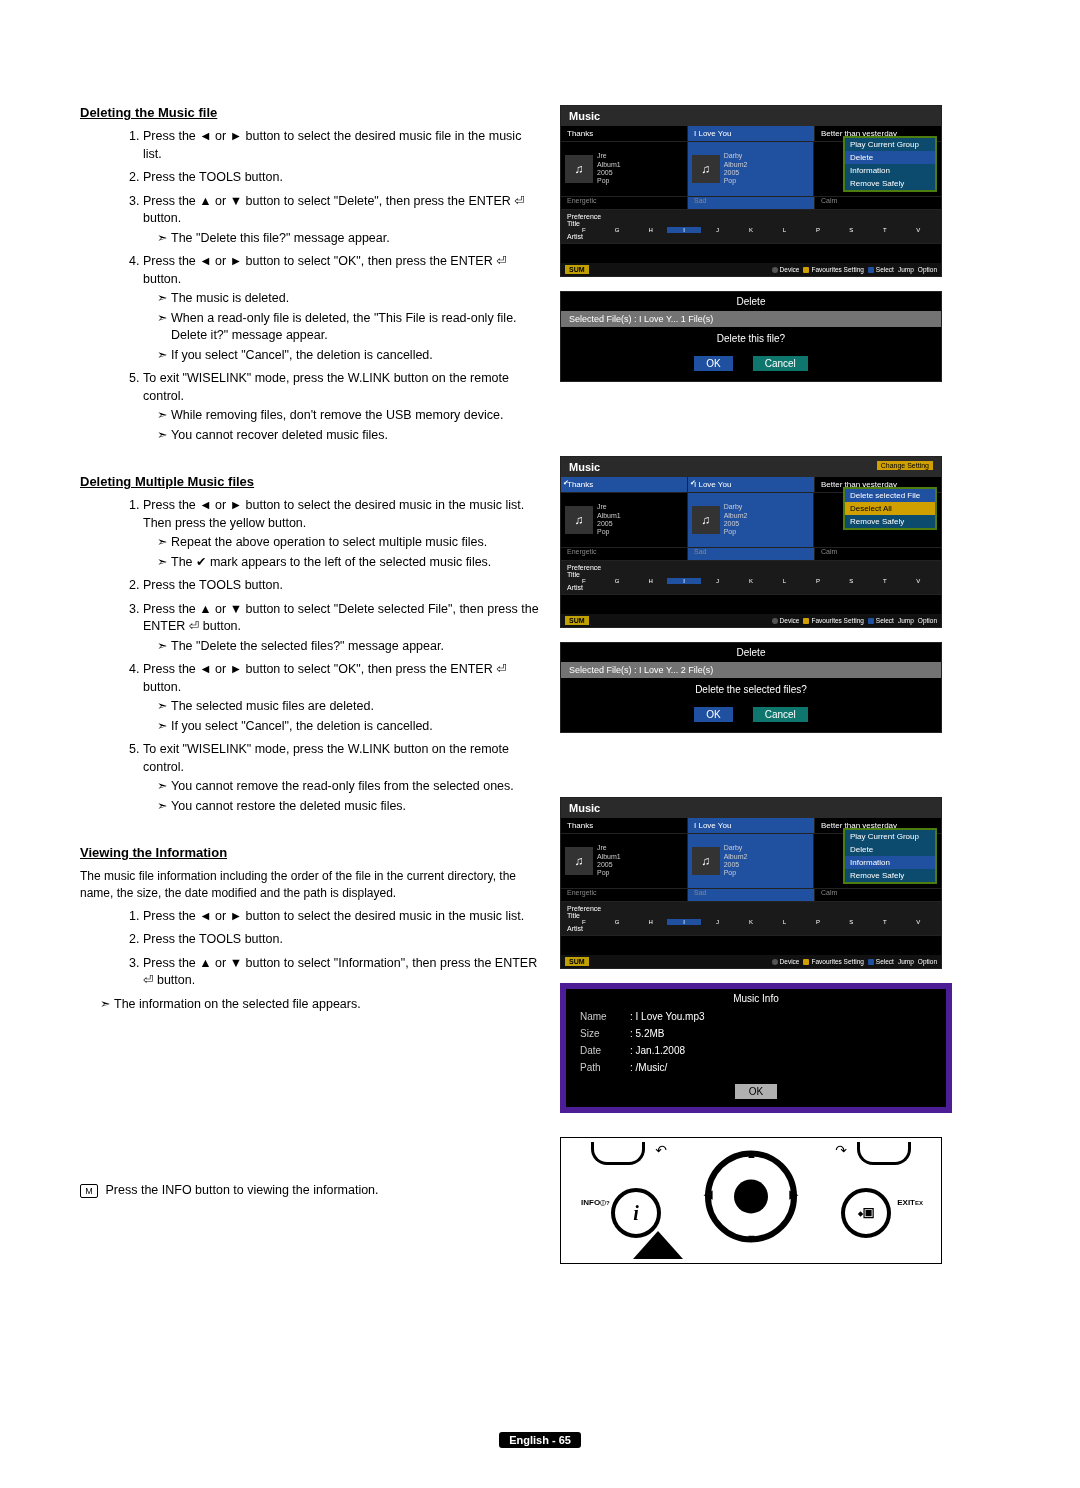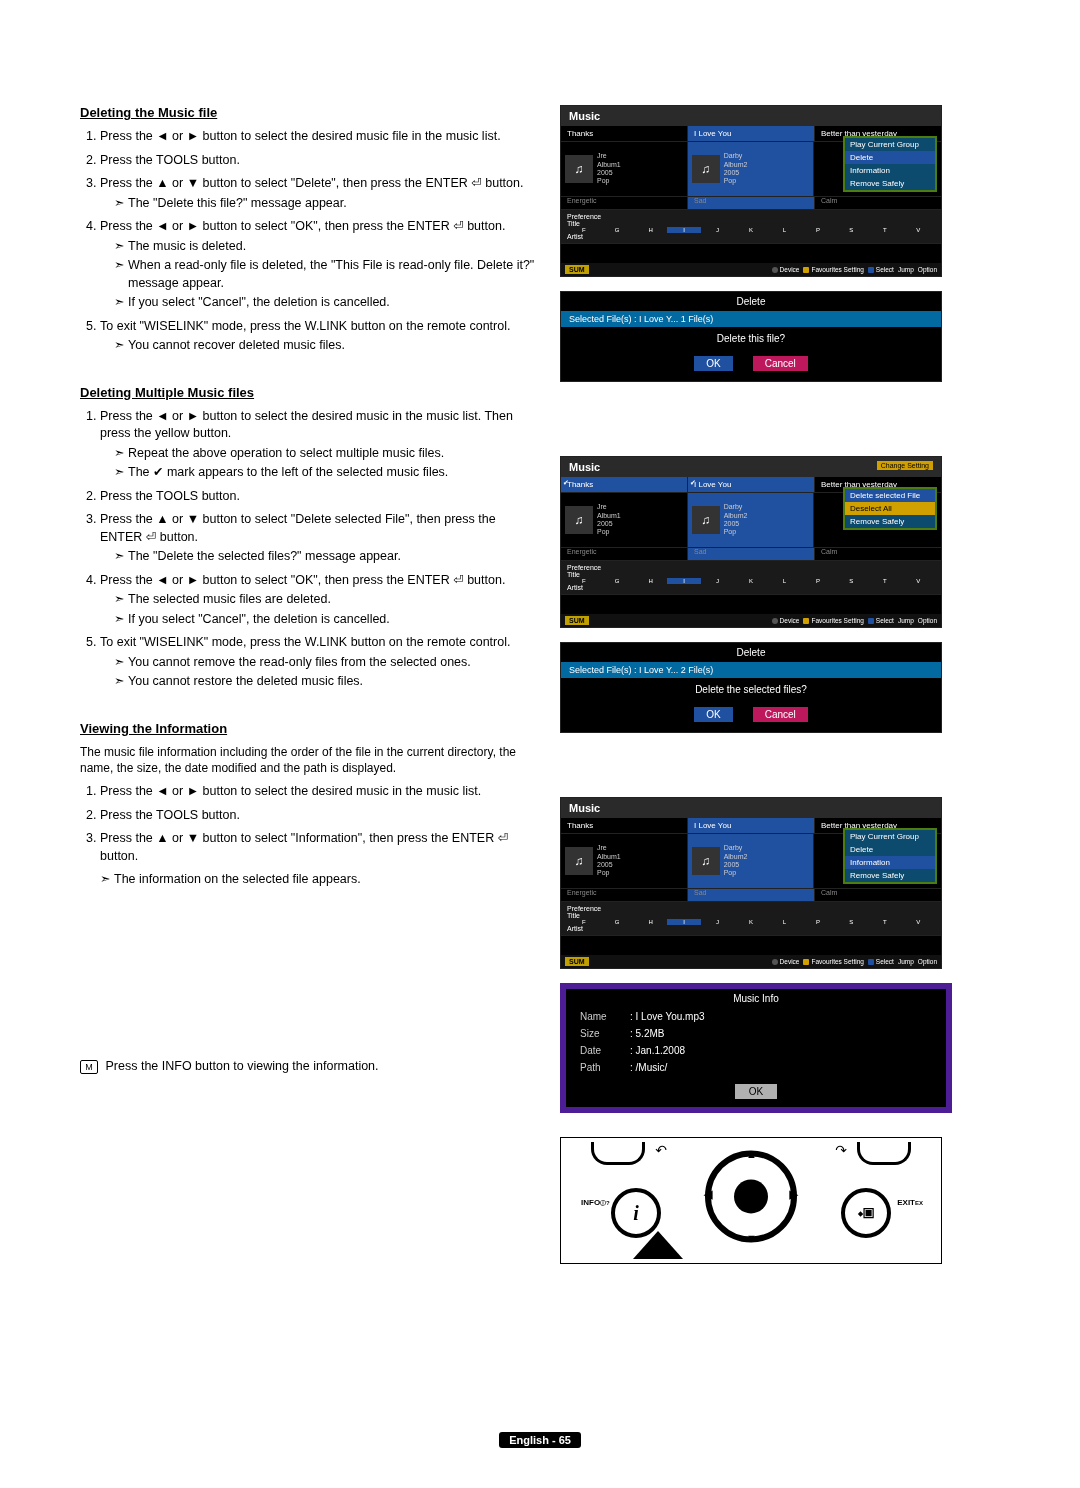--- a/index.html
+++ b/index.html
@@ -42,21 +42,21 @@
     text-decoration: underline;
     font-size: 13px;
     margin-bottom: 8px;
   }
   ol {
     padding-left: 20px;
     margin: 0;
     font-size: 12.5px;
     line-height: 1.4;
   }
-  ol li { margin-bottom: 6px; }
+  ol li { margin-bottom: 6px; margin-left: 43px; }
   .note {
     font-size: 12.5px;
     margin: 2px 0 2px 14px;
     position: relative;
     padding-left: 14px;
     line-height: 1.4;
   }
   .note::before {
     content: "➣";
     position: absolute;
@@ -193,37 +193,37 @@
     width: 380px;
     font-size: 10px;
     border: 1px solid #222;
   }
   .ui-dialog .dlg-title {
     text-align: center;
     padding: 4px;
     font-size: 10px;
   }
   .ui-dialog .dlg-sel {
-    background: #0369a1;
+    background: #737373;
     padding: 3px 8px;
     font-size: 9px;
   }
   .ui-dialog .dlg-q {
     text-align: center;
     padding: 6px;
     font-size: 10px;
   }
   .ui-dialog .dlg-btns {
     display: flex;
     justify-content: center;
     gap: 20px;
     padding: 6px 0 10px 0;
   }
   .ui-dialog .dlg-btn {
-    background: #be185d;
+    background: #0f766e;
     padding: 2px 12px;
     font-size: 10px;
   }
   .ui-dialog .dlg-btn.active { background: #2050a0; }
   
   .info-dialog { background:#000; color:#fff; width:380px; border:6px solid #4c1d95; font-size:10px; }
   .info-dialog .info-title { text-align:center; padding:4px; }
   .info-dialog .kv { display:flex; padding:3px 14px; font-size:10px; }
   .info-dialog .kv .k { width:50px; color:#ccc; }
   .info-dialog .kv .v { color:#fff; }
@@ -353,20 +353,21 @@
     <li><span>Press the TOOLS button.</span></li>
     <li><span>Press the ▲ or ▼ button to select "Delete", then press the ENTER ⏎ button.</span>
       <div class="note">The "Delete this file?" message appear.</div>
     </li>
     <li><span>Press the ◄ or ► button to select "OK", then press the ENTER ⏎ button.</span>
       <div class="note">The music is deleted.</div>
       <div class="note">When a read-only file is deleted, the "This File is read-only file. Delete it?" message appear.</div>
       <div class="note">If you select "Cancel", the deletion is cancelled.</div>
     </li>
     <li><span>To exit "WISELINK" mode, press the W.LINK button on the remote control.</span>
+      <div class="note">While removing files, don't remove the USB memory device.</div>
       <div class="note">You cannot recover deleted music files.</div>
     </li>
   </ol>
 </div>
 
 <div class="section">
   <div class="section-title">Deleting Multiple Music files</div>
   <ol>
     <li><span>Press the ◄ or ► button to select the desired music in the music list. Then press the yellow button.</span>
       <div class="note">Repeat the above operation to select multiple music files.</div>

